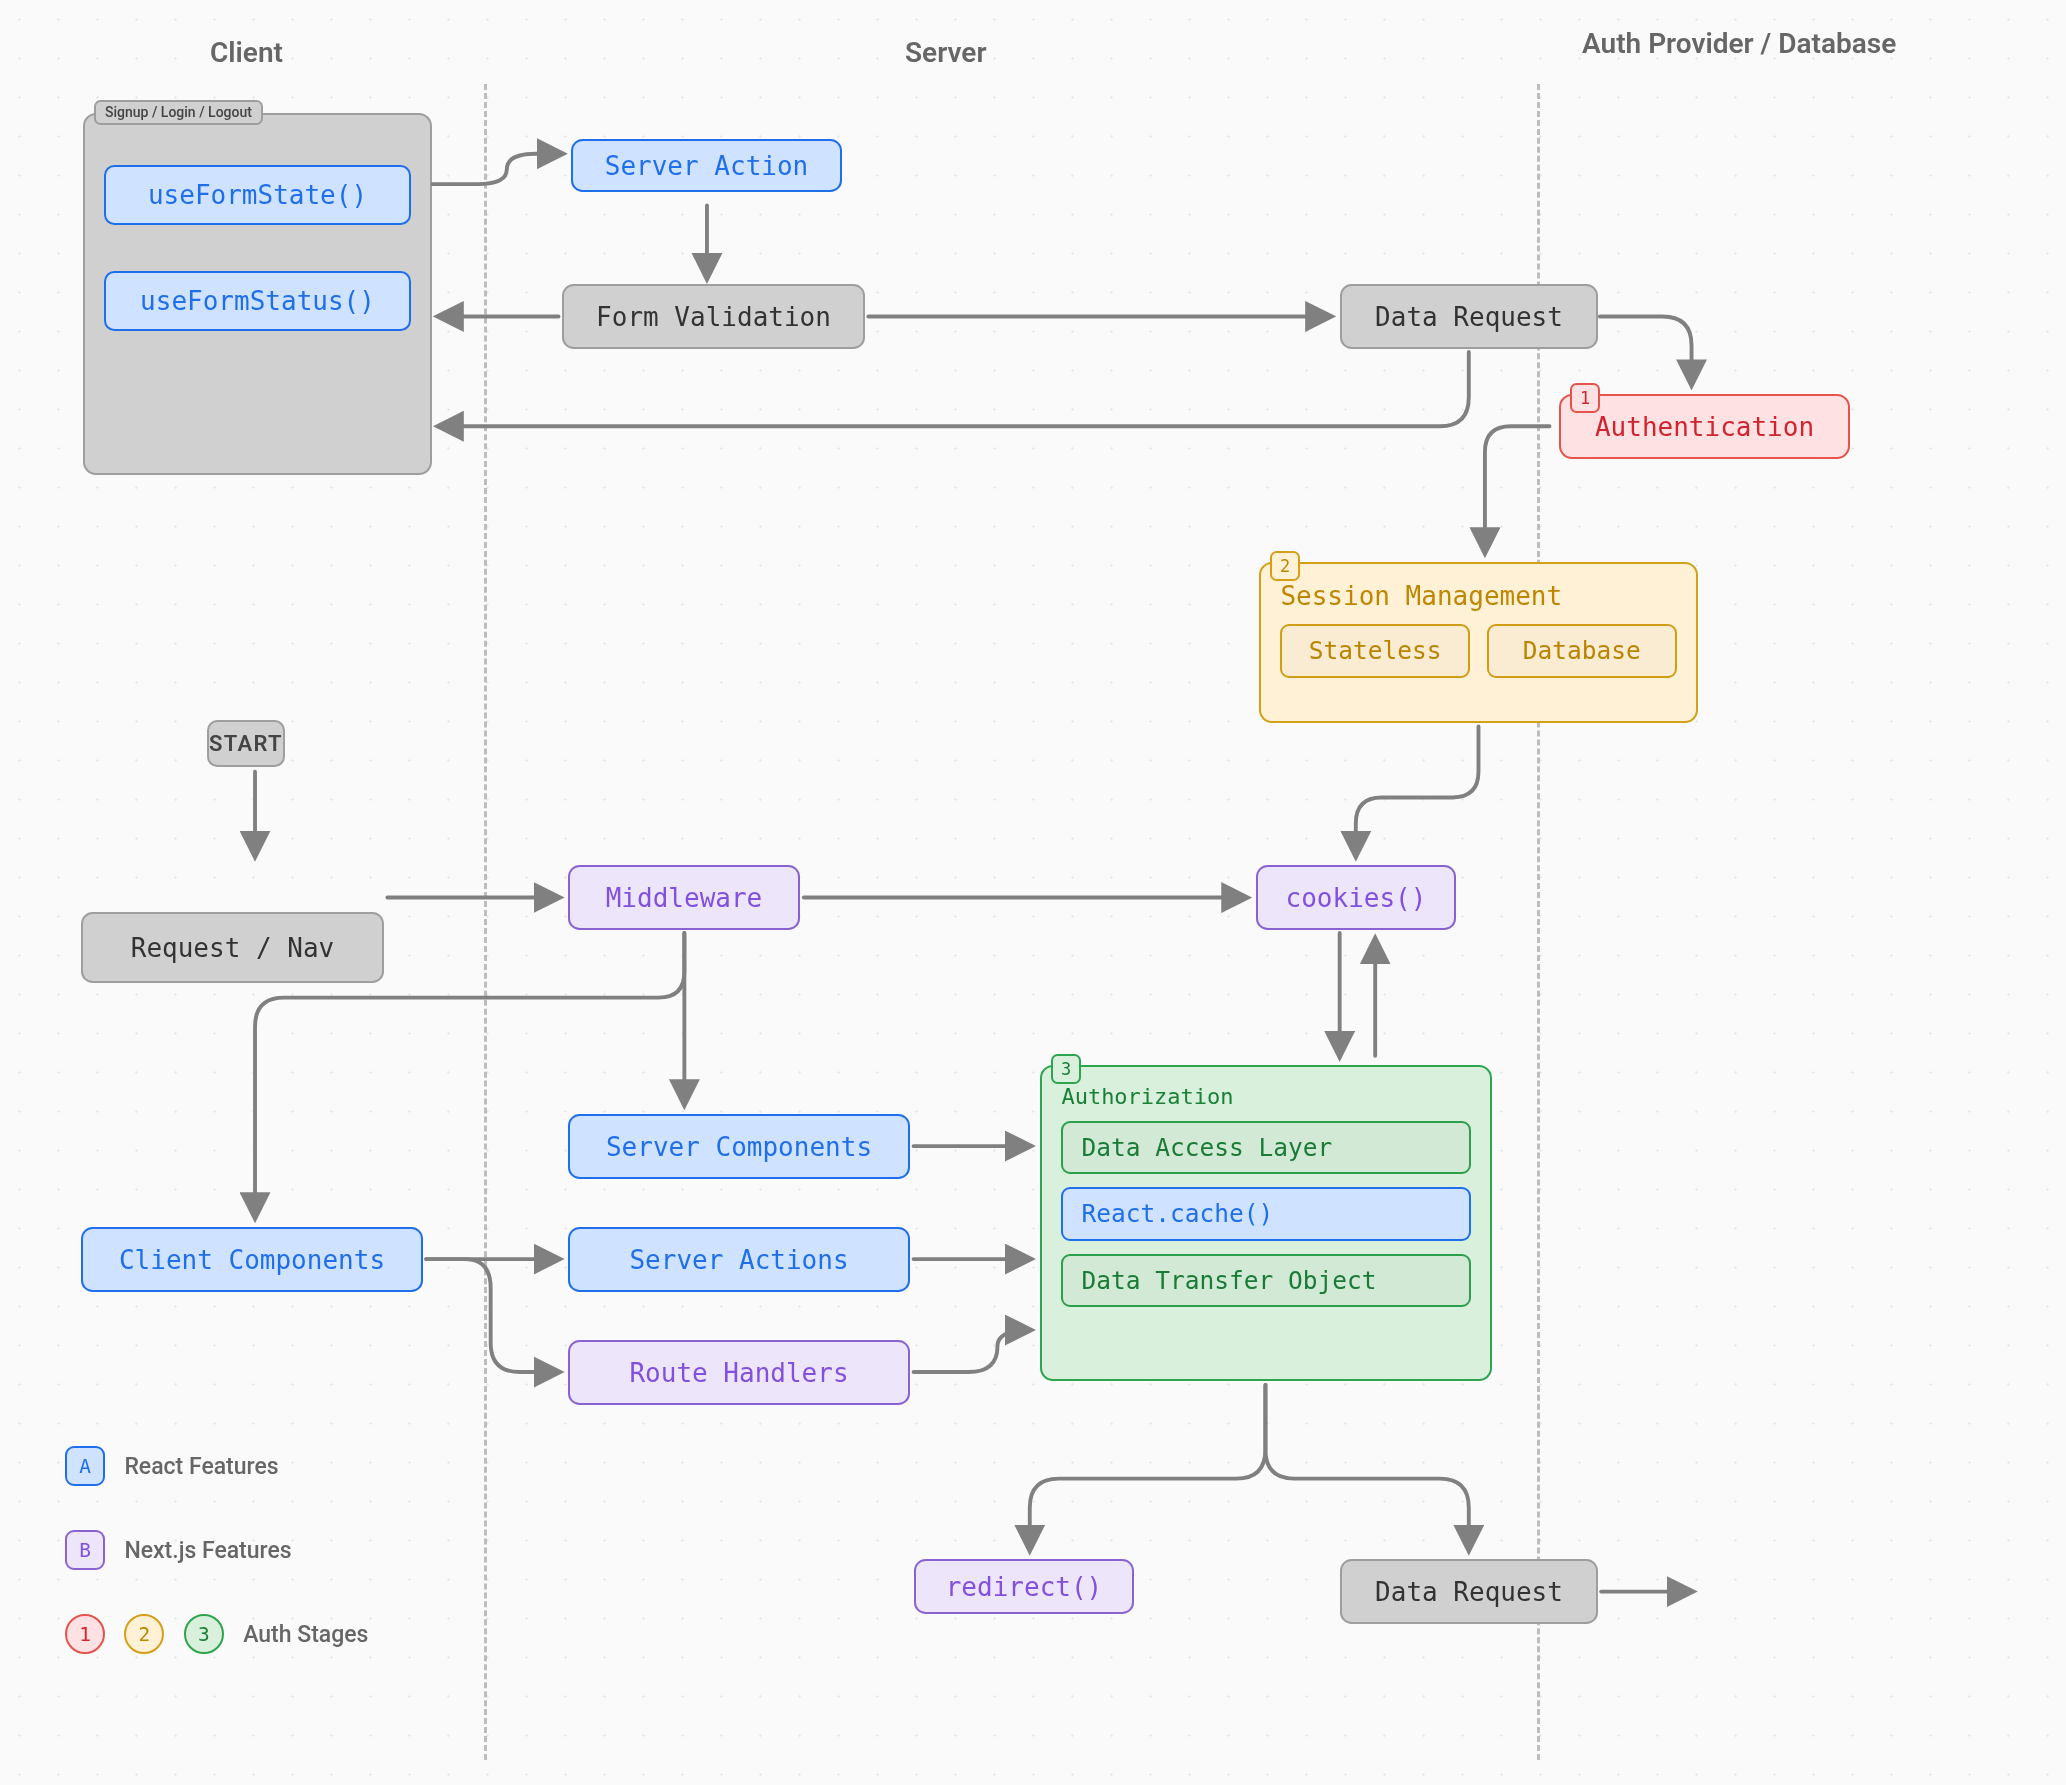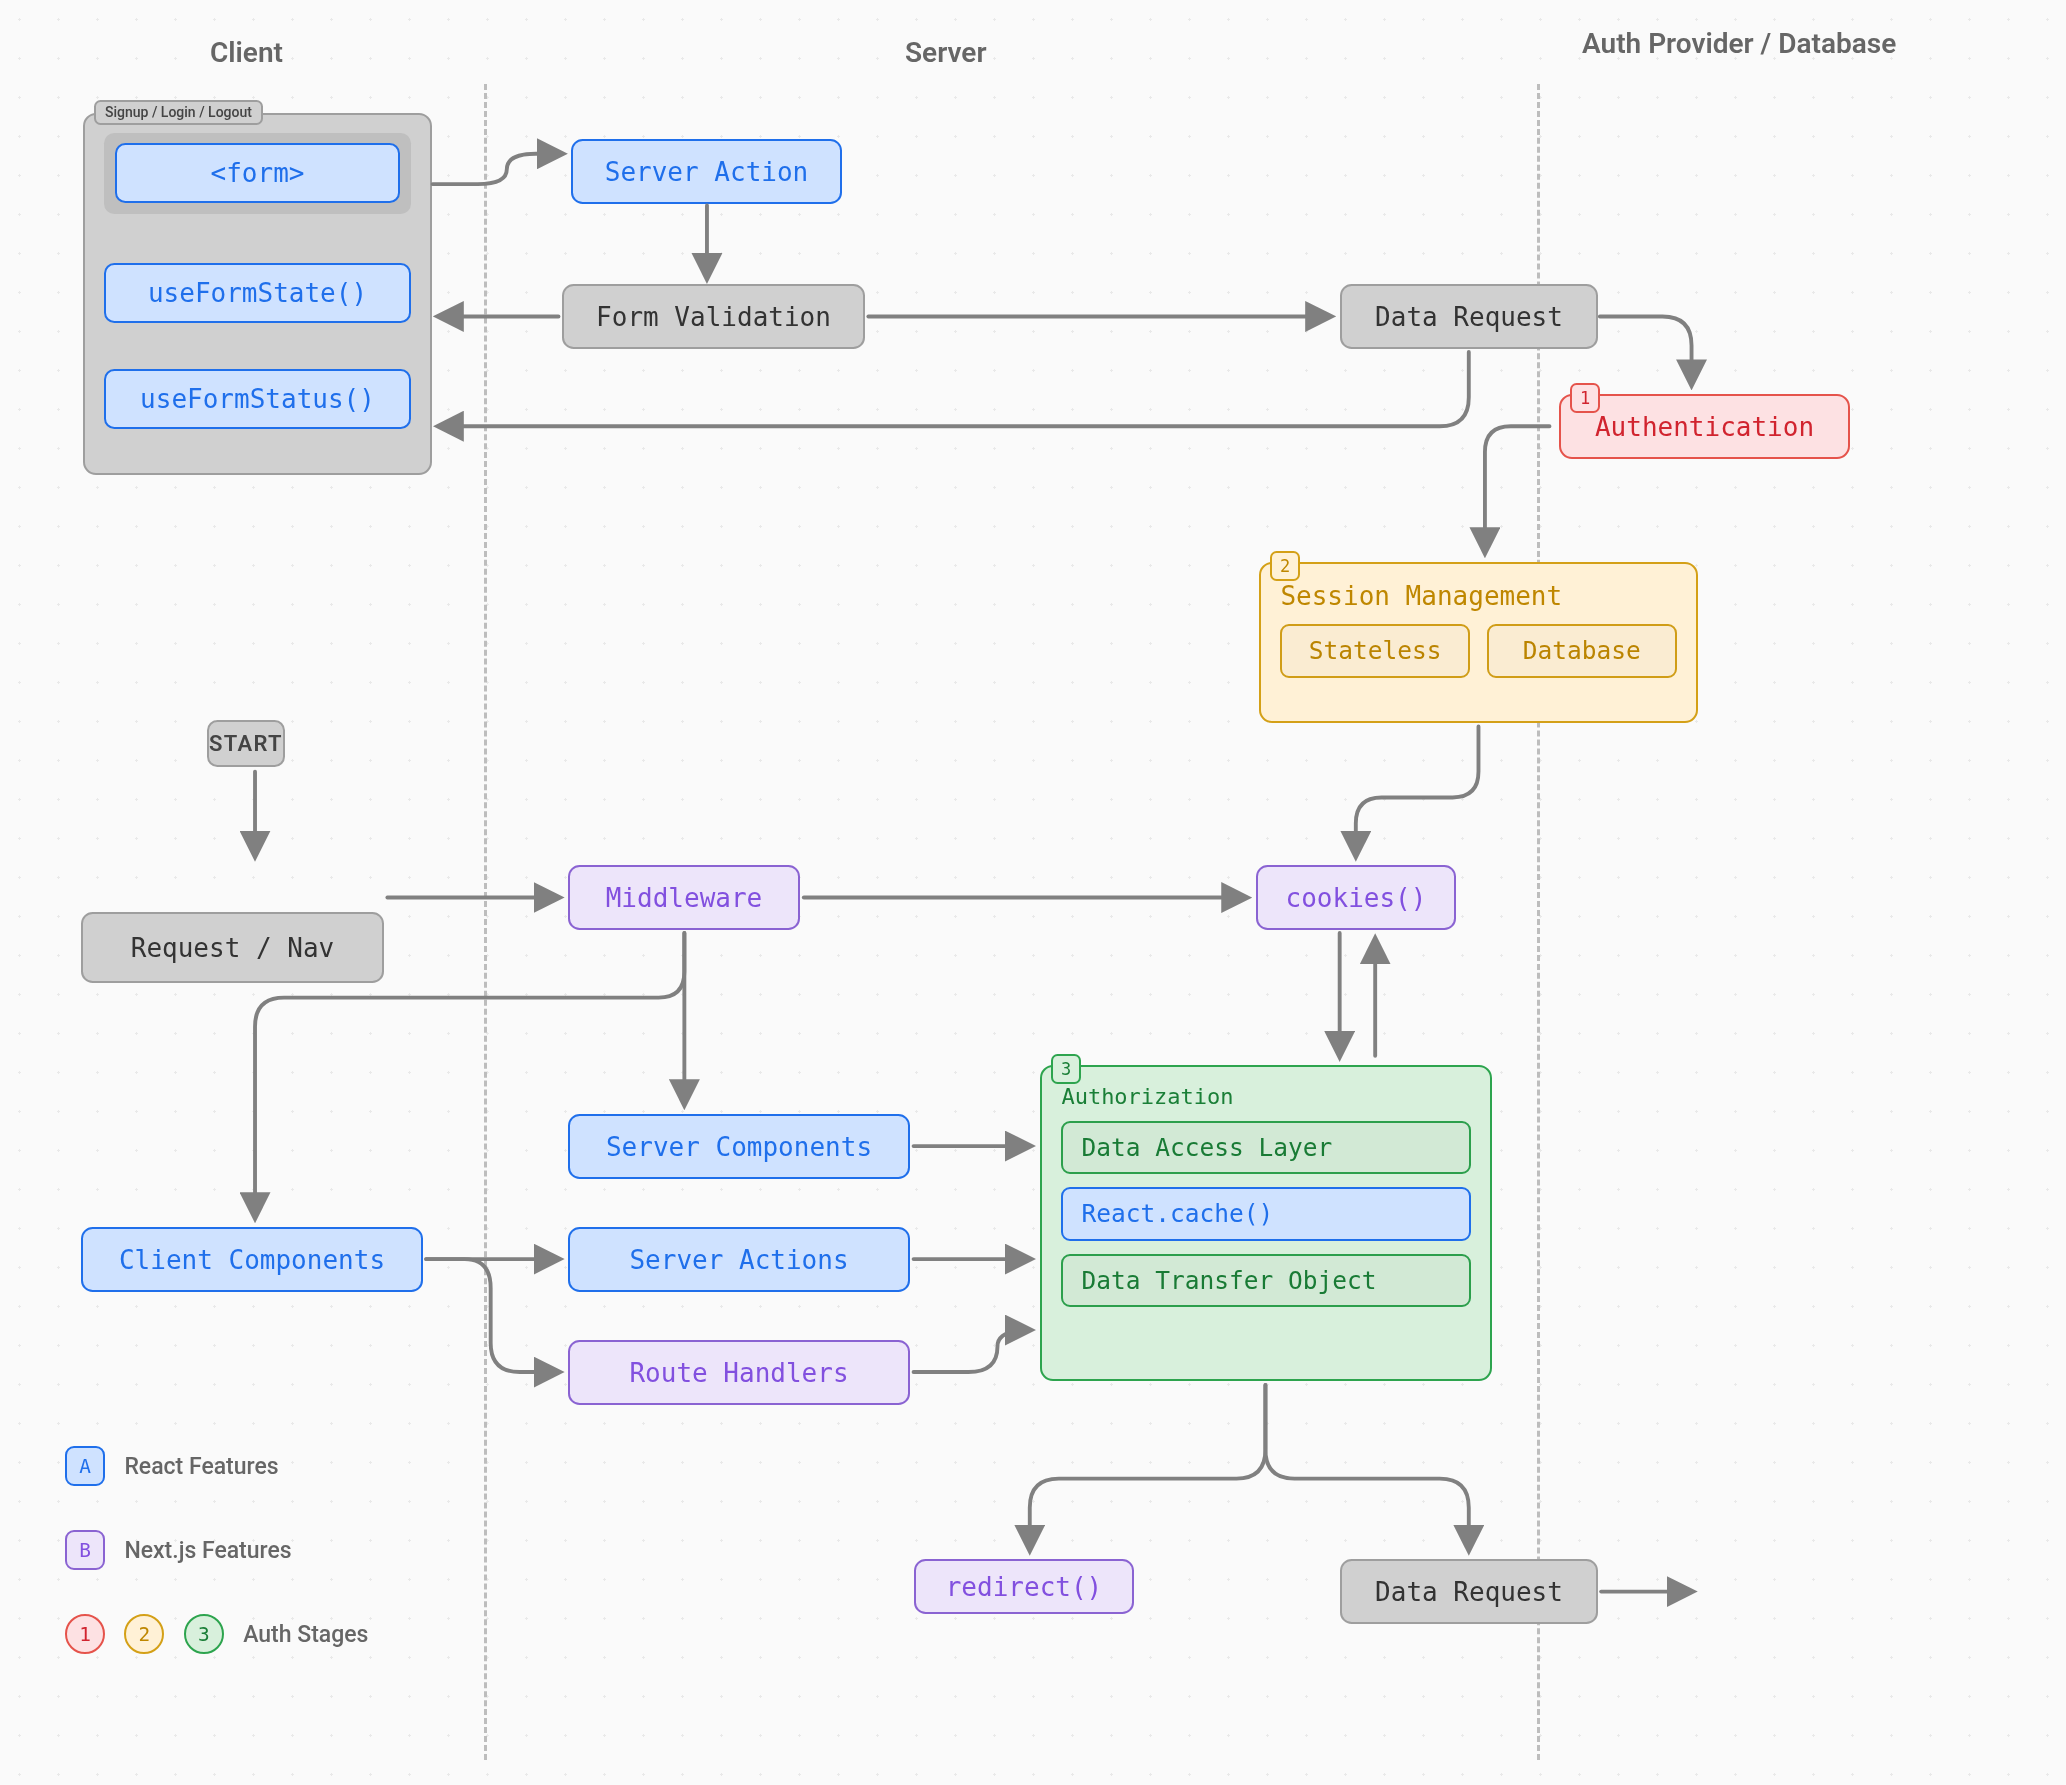--- a/index.html
+++ b/index.html
@@ -151,30 +151,27 @@
 
 <div class="col-title" style="left:210px;top:36px">Client</div>
 <div class="col-title" style="left:905px;top:36px">Server</div>
 <div class="col-title" style="left:1582px;top:26px;line-height:1.25">Auth Provider / Database</div>
 
 <div class="vline" style="left:484px"></div>
 <div class="vline" style="left:1537px"></div>
 
 <div class="panel gray" style="left:83px;top:113px;width:349px;height:362px">
   <div class="tag">Signup / Login / Logout</div>
-  <div style="background:#bfbfbf;border-radius:10.3px;padding:10.3px;margin-bottom:17px">
-    <div class="inner-box blue" style="margin-bottom:0">&lt;form&gt;</div>
-  </div>
   <div style="height:32px"></div>
   <div class="inner-box blue">useFormState()</div>
   <div style="height:32px"></div>
   <div class="inner-box blue">useFormStatus()</div>
 </div>
 
-<div class="box blue" style="left:571px;top:139px;width:271px;height:65px">Server Action</div>
+<div class="box blue" style="left:571px;top:139px;width:271px;height:53px">Server Action</div>
 
 <div class="box gray" style="left:562px;top:284px;width:303px;height:65px">Form Validation</div>
 
 <div class="box gray" style="left:1340px;top:284px;width:258px;height:65px">Data Request</div>
 
 <div class="badge-panel auth" style="left:1559px;top:394px;width:291px;height:65px">
   <div class="num">1</div>
   <span>Authentication</span>
 </div>
 

